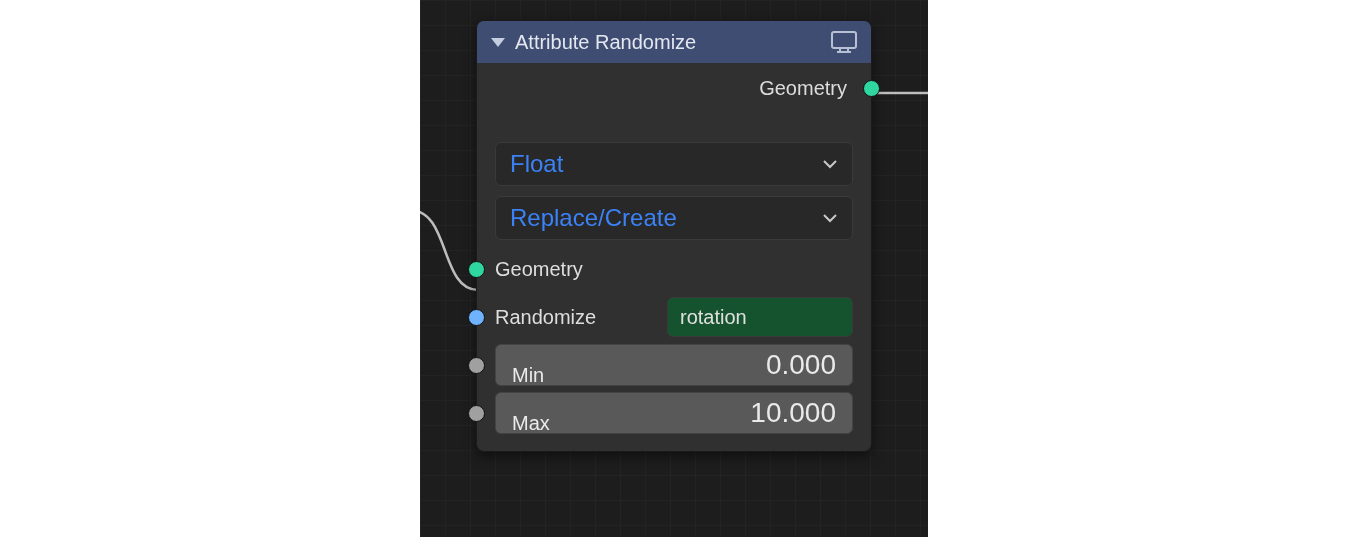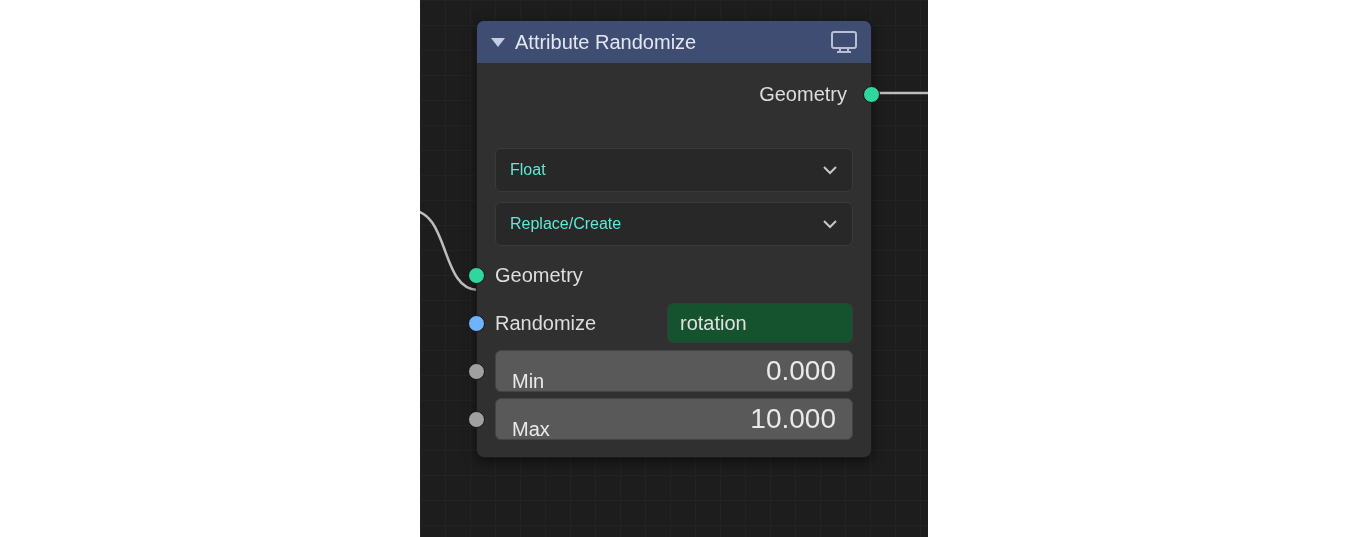--- a/index.html
+++ b/index.html
@@ -63,21 +63,21 @@
   .node-title {
     color: #e3e7f0;
     font-size: 20px;
     font-weight: 400;
     flex: 1;
   }
   .display-icon {
     flex-shrink: 0;
   }
   .node-body {
-    padding: 10px 0 14px 0;
+    padding: 4px 0 14px 0;
     position: relative;
   }
   .output-row {
     display: flex;
     justify-content: flex-end;
     align-items: center;
     padding: 8px 18px 8px 18px;
     position: relative;
     height: 42px;
   }
@@ -108,22 +108,22 @@
     border: 1px solid #3a3a3a;
     border-radius: 6px;
     height: 44px;
     display: flex;
     align-items: center;
     justify-content: space-between;
     padding: 0 14px;
     cursor: pointer;
   }
   .dropdown-label {
-    color: #5eead4;
-    font-size: 16px;
+    color: #3b82f6;
+    font-size: 24px;
   }
   .chevron {
     flex-shrink: 0;
   }
   .input-row {
     display: flex;
     align-items: center;
     padding: 5px 18px;
     position: relative;
     height: 48px;

